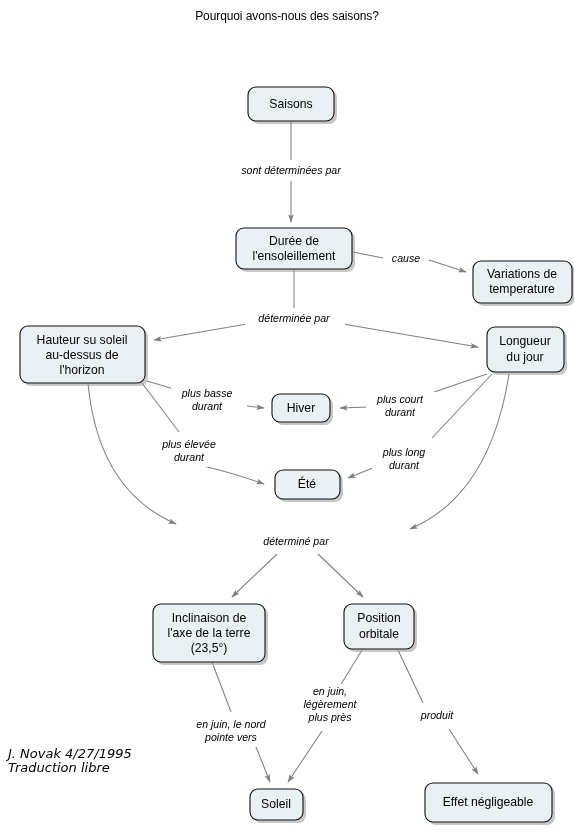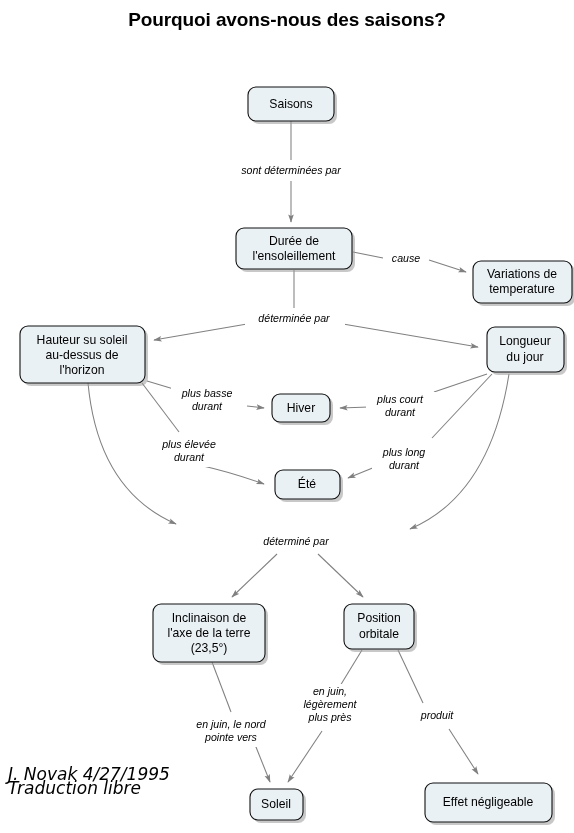--- a/index.html
+++ b/index.html
@@ -14,22 +14,22 @@
     overflow: hidden;
     font-family: "Liberation Sans", sans-serif;
     color: #000000;
   }
   #map-title {
     position: absolute;
     top: 9px;
     left: 0;
     width: 574px;
     text-align: center;
-    font-size: 19px;
-    font-weight: bold;
+    font-size: 12px;
+    font-weight: normal;
     letter-spacing: -0.1px;
     font-family: "Liberation Sans", sans-serif;
   }
   #diagram {
     position: absolute;
     top: 0;
     left: 0;
   }
   .node-box {
     fill: #eaf1f4;
@@ -59,24 +59,24 @@
     font-family: "Liberation Sans", sans-serif;
     font-size: 10.6px;
     font-style: italic;
     fill: #000000;
     text-anchor: middle;
     dominant-baseline: middle;
   }
   #credit {
     position: absolute;
     left: 8px;
-    top: 767px;
+    top: 747px;
     font-family: "DejaVu Sans", sans-serif;
     font-style: italic;
-    font-size: 17px;
+    font-size: 13px;
     line-height: 14px;
     color: #000000;
     white-space: pre-line;
   }
 </style>
 </head>
 <body>
 
 <div id="map-title">Pourquoi avons-nous des saisons?</div>
 

